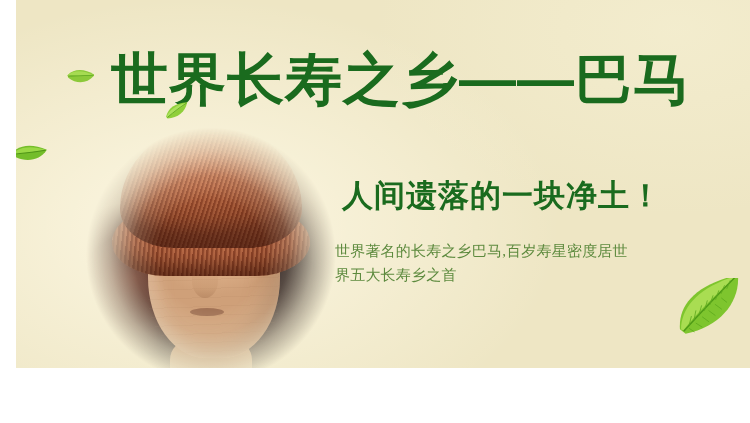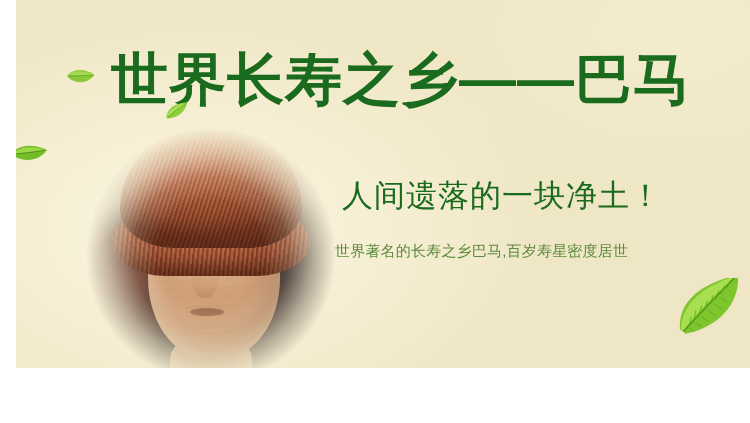--- a/index.html
+++ b/index.html
@@ -146,33 +146,34 @@
     letter-spacing: 1px;
     white-space: nowrap;
   }
   #subtitle {
     position: absolute;
     left: 326px;
     top: 177px;
     color: #1a6b1e;
     font-size: 31px;
     line-height: 38px;
-    font-weight: normal;
+    font-weight: bold;
     letter-spacing: 1px;
     white-space: nowrap;
   }
   #body-copy {
     position: absolute;
     left: 319px;
     top: 239px;
     width: 390px;
     color: #5d8a3e;
     font-size: 15px;
     line-height: 24px;
     letter-spacing: 0.2px;
+    font-family: Liberation Serif, serif;
   }
   #body-copy .line { white-space: nowrap; }
 
   
   .leaf { position: absolute; }
   .leaf svg { display: block; }
   #leaf-small-1 { left: 48px;  top: 64px;  }
   #leaf-small-2 { left: 147px; top: 100px; }
   #leaf-small-3 { left: -6px;  top: 140px; }
   #leaf-big-1   { left: 655px; top: 278px; }
@@ -202,20 +203,21 @@
       <div class="hat"></div>
     </div>
   </div>
 
   <div id="title">世界长寿之乡——巴马</div>
 
   <div id="subtitle">人间遗落的一块净土！</div>
 
   <div id="body-copy">
     <div class="line">世界著名的长寿之乡巴马,百岁寿星密度居世</div>
+    <div class="line">界五大长寿乡之首</div>
   </div>
 
   <div class="leaf" id="leaf-small-1">
     <svg width="30" height="30" viewBox="0 0 30 30">
       <g transform="rotate(28 15 15)">
         <path d="M3 17 C6 7 16 3 27 4 C25 15 16 21 5 19 Z" fill="#8cc93a"></path>
         <path d="M3 17 C6 9 15 5 26 4.6 C19 9 11 13 3.6 17.4 Z" fill="#a6db52"></path>
         <path d="M4 17.6 C12 13 19 9 26 4.8" stroke="#5fa520" stroke-width="0.9" fill="none"></path>
       </g>
     </svg>

